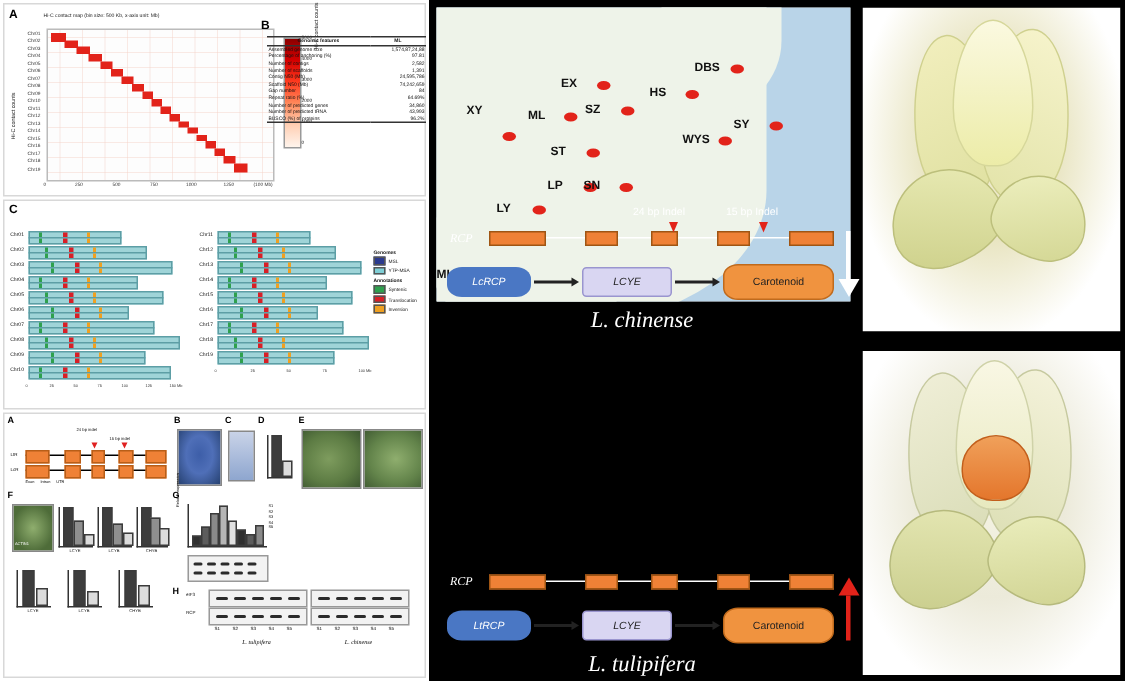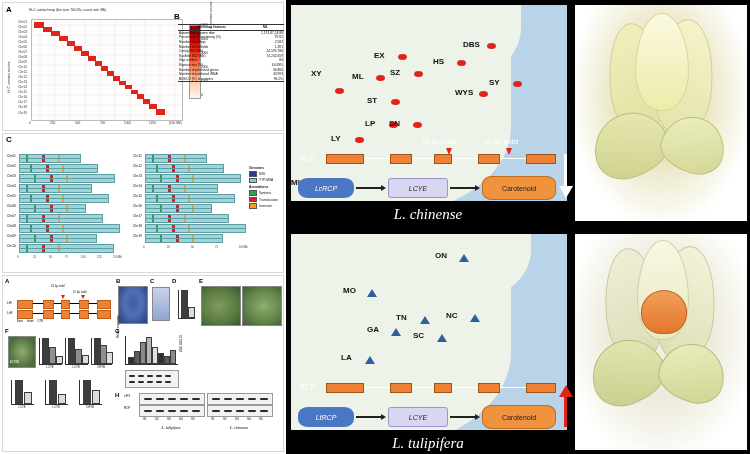--- a/index.html
+++ b/index.html
@@ -782,42 +782,20 @@
       <div class="path-box orange" style="left:184px;top:4px;width:74px;height:24px;">Carotenoid</div>
       <div style="position:absolute;left:266px;top:-18px;width:3px;height:34px;background:#fff;"></div>
       <div style="position:absolute;left:261px;top:14px;width:0;height:0;border-left:7px solid transparent;border-right:7px solid transparent;border-top:12px solid #ffffff;"></div>
     </div>
 
     <div class="species-name">L. chinense</div>
   </div>
 
   <div class="species-card" id="card-tulipifera">
 
-    <div class="map-pane">
-      <div class="ocean" style="left:0;top:0;width:276px;height:196px;"></div>
-      <div class="landmass" style="left:-20px;top:-20px;width:240px;height:230px;border-radius:0 0 50% 20%/0 0 40% 30%;"></div>
-      <div class="landmass" style="left:120px;top:-20px;width:120px;height:90px;border-radius:0 0 60% 40%;"></div>
-      <div class="landmass" style="left:0;top:120px;width:140px;height:90px;border-radius:0 30% 0 0;"></div>
-      <div id="tulipifera-sites">
-          <div class="site-tri" style="left: 168px; top: 20px;"></div>
-          <div class="map-label" style="left: 144px; top: 17px;">ON</div>
-          <div class="site-tri" style="left: 76px; top: 55px;"></div>
-          <div class="map-label" style="left: 52px; top: 52px;">MO</div>
-          <div class="site-tri" style="left: 129px; top: 82px;"></div>
-          <div class="map-label" style="left: 105px; top: 79px;">TN</div>
-          <div class="site-tri" style="left: 179px; top: 80px;"></div>
-          <div class="map-label" style="left: 155px; top: 77px;">NC</div>
-          <div class="site-tri" style="left: 100px; top: 94px;"></div>
-          <div class="map-label" style="left: 76px; top: 91px;">GA</div>
-          <div class="site-tri" style="left: 146px; top: 100px;"></div>
-          <div class="map-label" style="left: 122px; top: 97px;">SC</div>
-          <div class="site-tri" style="left: 74px; top: 122px;"></div>
-          <div class="map-label" style="left: 50px; top: 119px;">LA</div>
-        </div>
-    </div>
 
     <div class="photo-pane" id="photo-tulipifera">
       <div class="flower-petal" style="left:30px;top:14px;width:54px;height:112px;background:linear-gradient(160deg,#f0efd8,#d9dcb6);border:1px solid #c6c99f;transform:rotate(-6deg);"></div>
       <div class="flower-petal" style="left:82px;top:12px;width:56px;height:114px;background:linear-gradient(200deg,#f5f3dc,#dcdfb4);border:1px solid #c6c99f;transform:rotate(5deg);"></div>
       <div class="flower-petal" style="left:62px;top:6px;width:50px;height:98px;background:linear-gradient(180deg,#f9f7e4,#e7e9bf);border:1px solid #cfd2a8;"></div>
       <div style="position:absolute;left:66px;top:56px;width:44px;height:42px;border-radius:50% 50% 45% 45%;background:linear-gradient(180deg,#f0a05a,#e4762c);border:1px solid #c25f1c;"></div>
       <div class="flower-petal" style="left:16px;top:106px;width:72px;height:62px;background:linear-gradient(200deg,#e6e8b5,#c9cd8c);border:1px solid #b6ba7d;transform:rotate(-18deg);border-radius:50% 50% 60% 40%/60% 60% 40% 40%;"></div>
       <div class="flower-petal" style="left:84px;top:110px;width:64px;height:56px;background:linear-gradient(160deg,#ecefbf,#d0d392);border:1px solid #b6ba7d;transform:rotate(14deg);border-radius:50% 50% 40% 60%/60% 60% 40% 40%;"></div>
     </div>
 

